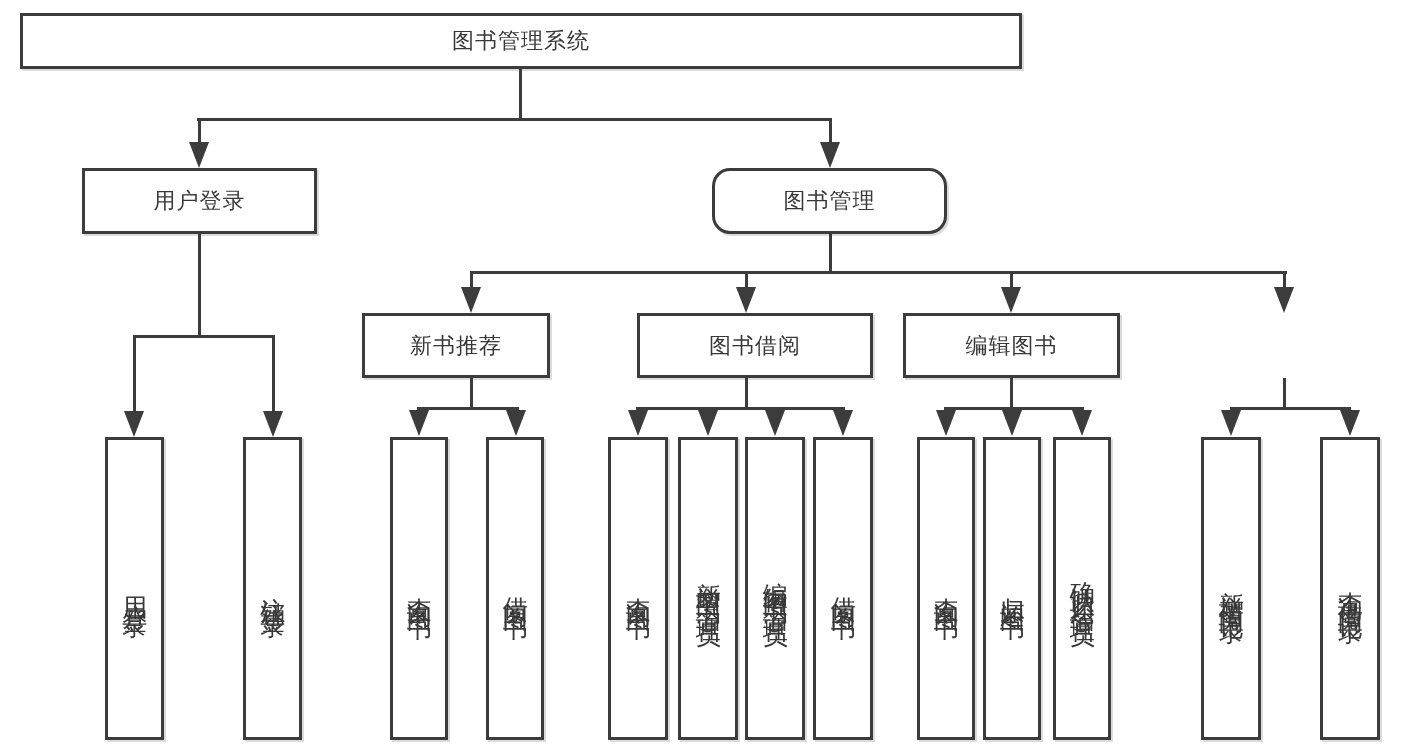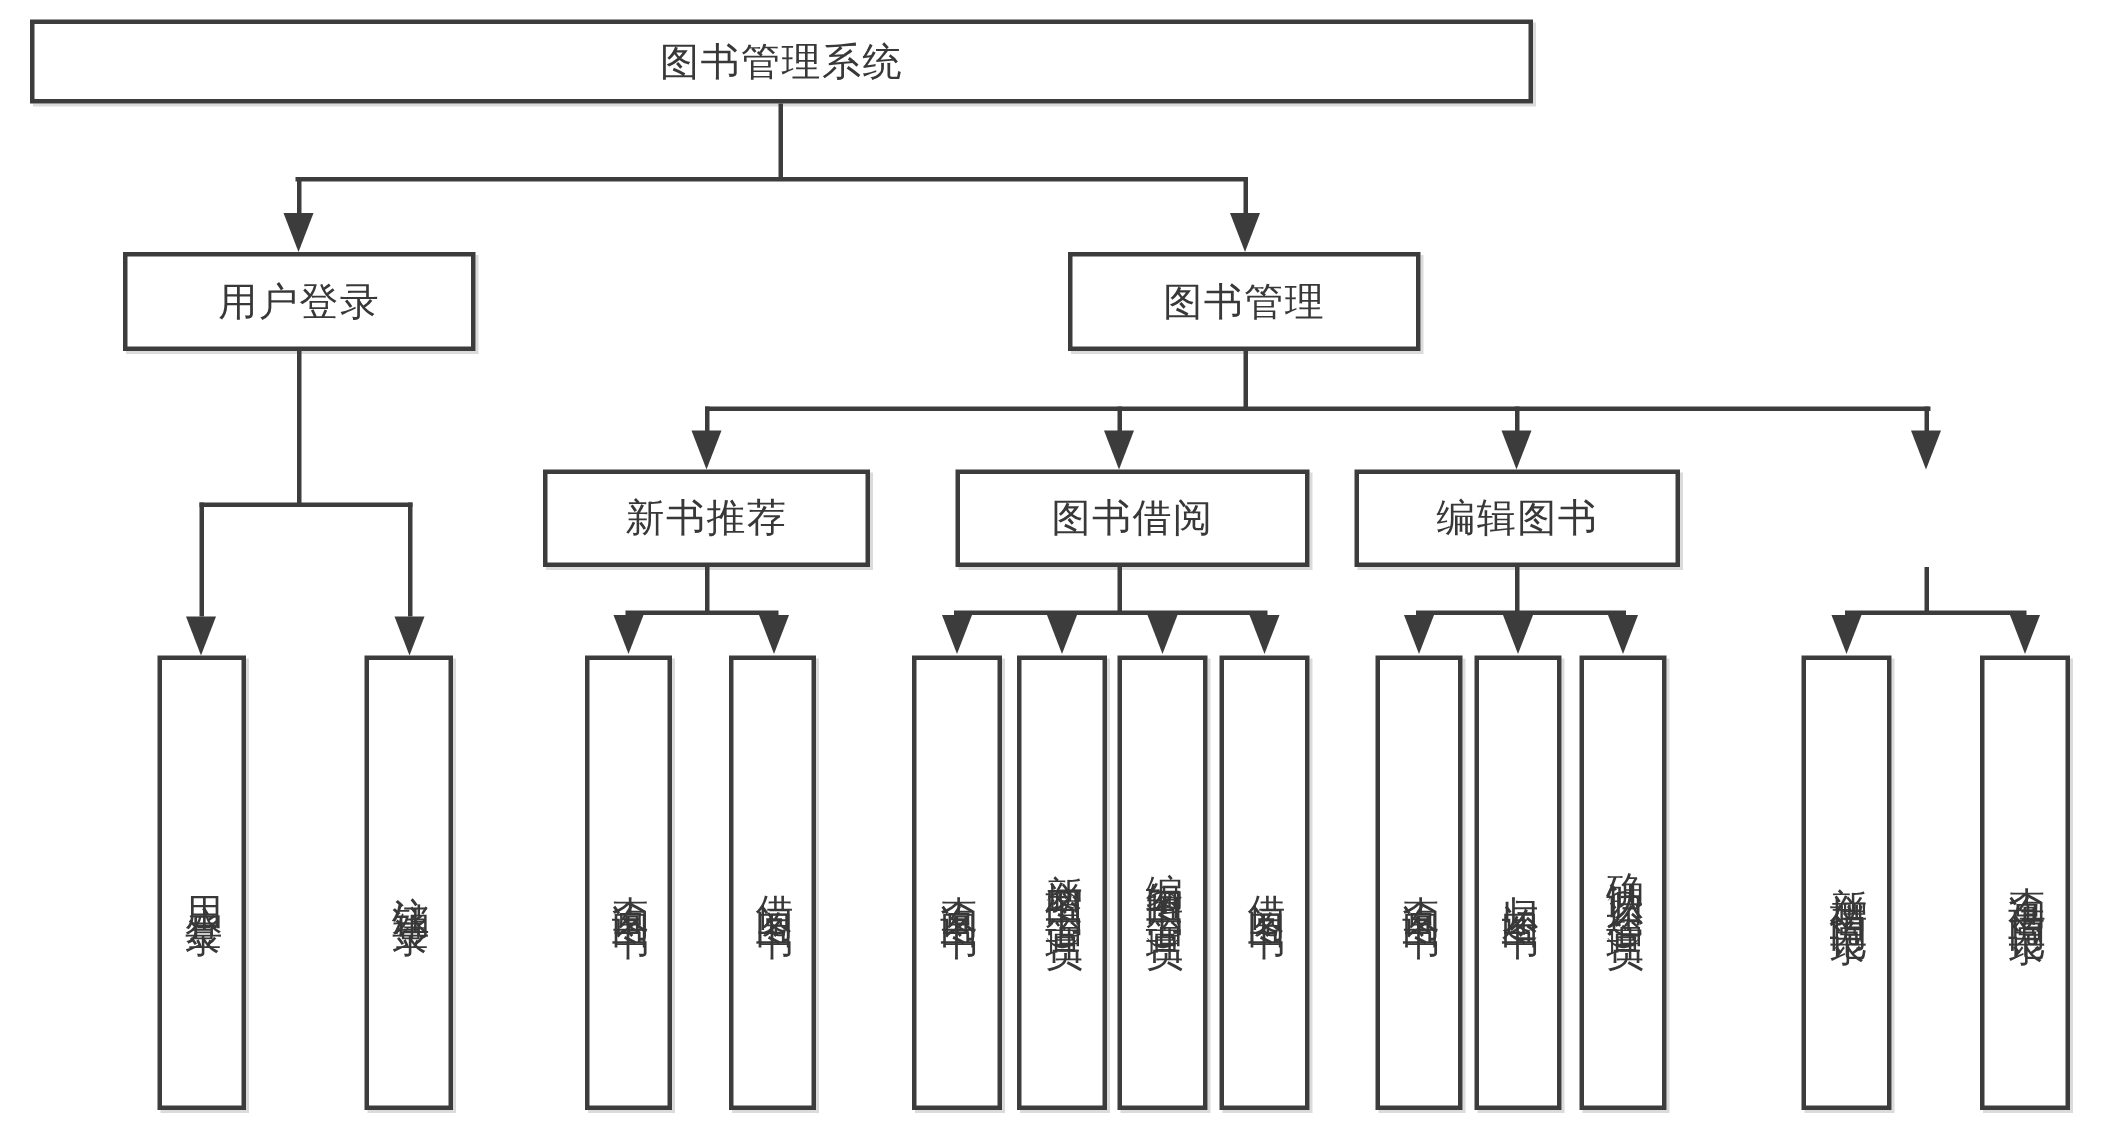--- a/index.html
+++ b/index.html
@@ -12,21 +12,21 @@
   .stage{
     position:relative;width:1405px;height:747px;background:var(--bg);
     font-family:"Liberation Sans",sans-serif;color:var(--txt);overflow:hidden;
   }
   .node,.vnode{
     position:absolute;box-sizing:border-box;background:#fff;
     border:3px solid var(--ln);
     box-shadow:2px 2px 0 rgba(90,90,90,.22);
     display:flex;align-items:center;justify-content:center;
   }
-  .node{font-size:26px;letter-spacing:1px;}
+  .node{font-size:22px;letter-spacing:1px;}
   .vnode{
     writing-mode:vertical-rl;text-orientation:mixed;
     font-size:25px;letter-spacing:6px;line-height:1.18;
   }
   .h,.v{position:absolute;background:var(--ln);}
   .h{height:3px;}
   .v{width:3px;}
   .a{
     position:absolute;width:0;height:0;
     border-left:10px solid transparent;border-right:10px solid transparent;
@@ -45,41 +45,41 @@
   <div class="node" style="left:20px;top:13px;width:1002px;height:56px;">图书管理系统</div>
 
   <div class="v" style="left:519px;top:69px;height:51px;"></div>
   <div class="h" style="left:197px;top:118px;width:635px;"></div>
   <div class="v" style="left:198px;top:118px;height:26px;"></div>
   <div class="a" style="left:189px;top:142px;"></div>
   <div class="v" style="left:829px;top:118px;height:26px;"></div>
   <div class="a" style="left:820px;top:142px;"></div>
 
   <div class="node" style="left:82px;top:168px;width:235px;height:66px;">用户登录</div>
-  <div class="node" style="left:712px;top:168px;width:235px;height:66px;">图书管理</div>
+  <div class="node" style="left:712px;top:168px;width:235px;height:66px;border-radius:18px;">图书管理</div>
 
   <div class="v" style="left:198px;top:234px;height:102px;"></div>
   <div class="h" style="left:133px;top:335px;width:142px;"></div>
   <div class="v" style="left:133px;top:335px;height:76px;"></div>
   <div class="a" style="left:124px;top:411px;"></div>
   <div class="v" style="left:272px;top:335px;height:76px;"></div>
   <div class="a" style="left:263px;top:411px;"></div>
 
   <div class="v" style="left:829px;top:234px;height:40px;"></div>
   <div class="h" style="left:470px;top:271px;width:817px;"></div>
   <div class="v" style="left:470px;top:271px;height:18px;"></div>
   <div class="a" style="left:461px;top:287px;"></div>
   <div class="v" style="left:745px;top:271px;height:18px;"></div>
   <div class="a" style="left:736px;top:287px;"></div>
   <div class="v" style="left:1010px;top:271px;height:18px;"></div>
   <div class="a" style="left:1001px;top:287px;"></div>
   <div class="v" style="left:1283px;top:271px;height:18px;"></div>
   <div class="a" style="left:1274px;top:287px;"></div>
 
-  <div class="node" style="left:362px;top:313px;width:218px;height:65px;">新书推荐</div>
+  <div class="node" style="left:362px;top:313px;width:188px;height:65px;">新书推荐</div>
   <div class="node" style="left:637px;top:313px;width:236px;height:65px;">图书借阅</div>
   <div class="node" style="left:903px;top:313px;width:217px;height:65px;">编辑图书</div>
 
   <div class="v" style="left:470px;top:378px;height:31px;"></div>
   <div class="h" style="left:417px;top:407px;width:102px;"></div>
   <div class="a" style="left:409px;top:410px;"></div>
   <div class="a" style="left:506px;top:410px;"></div>
 
   <div class="v" style="left:745px;top:378px;height:31px;"></div>
   <div class="h" style="left:636px;top:407px;width:209px;"></div>

